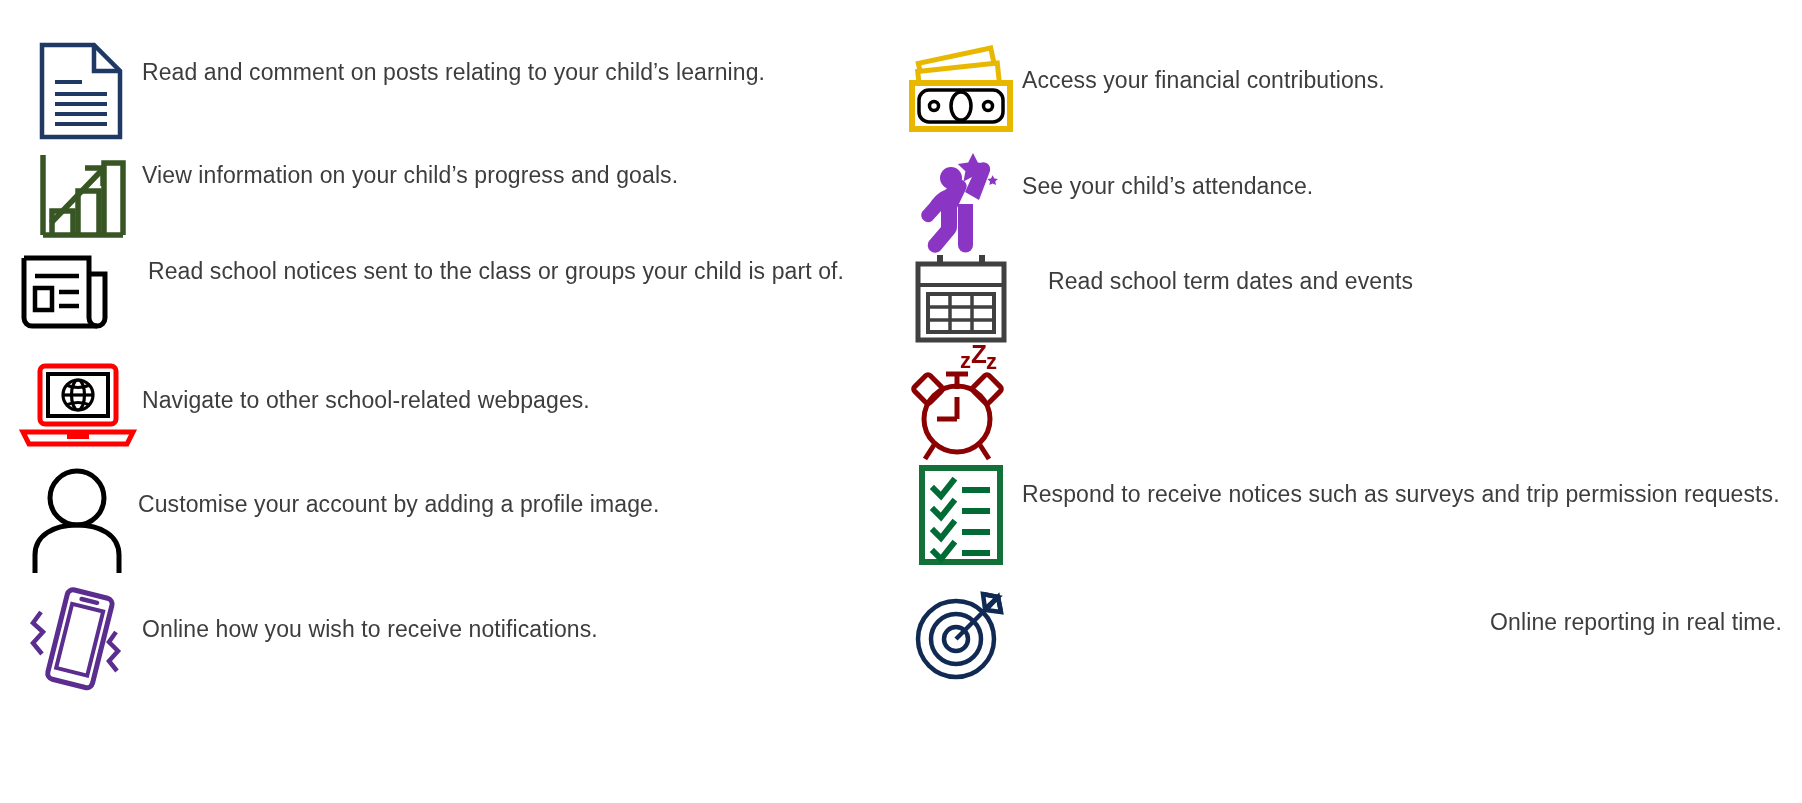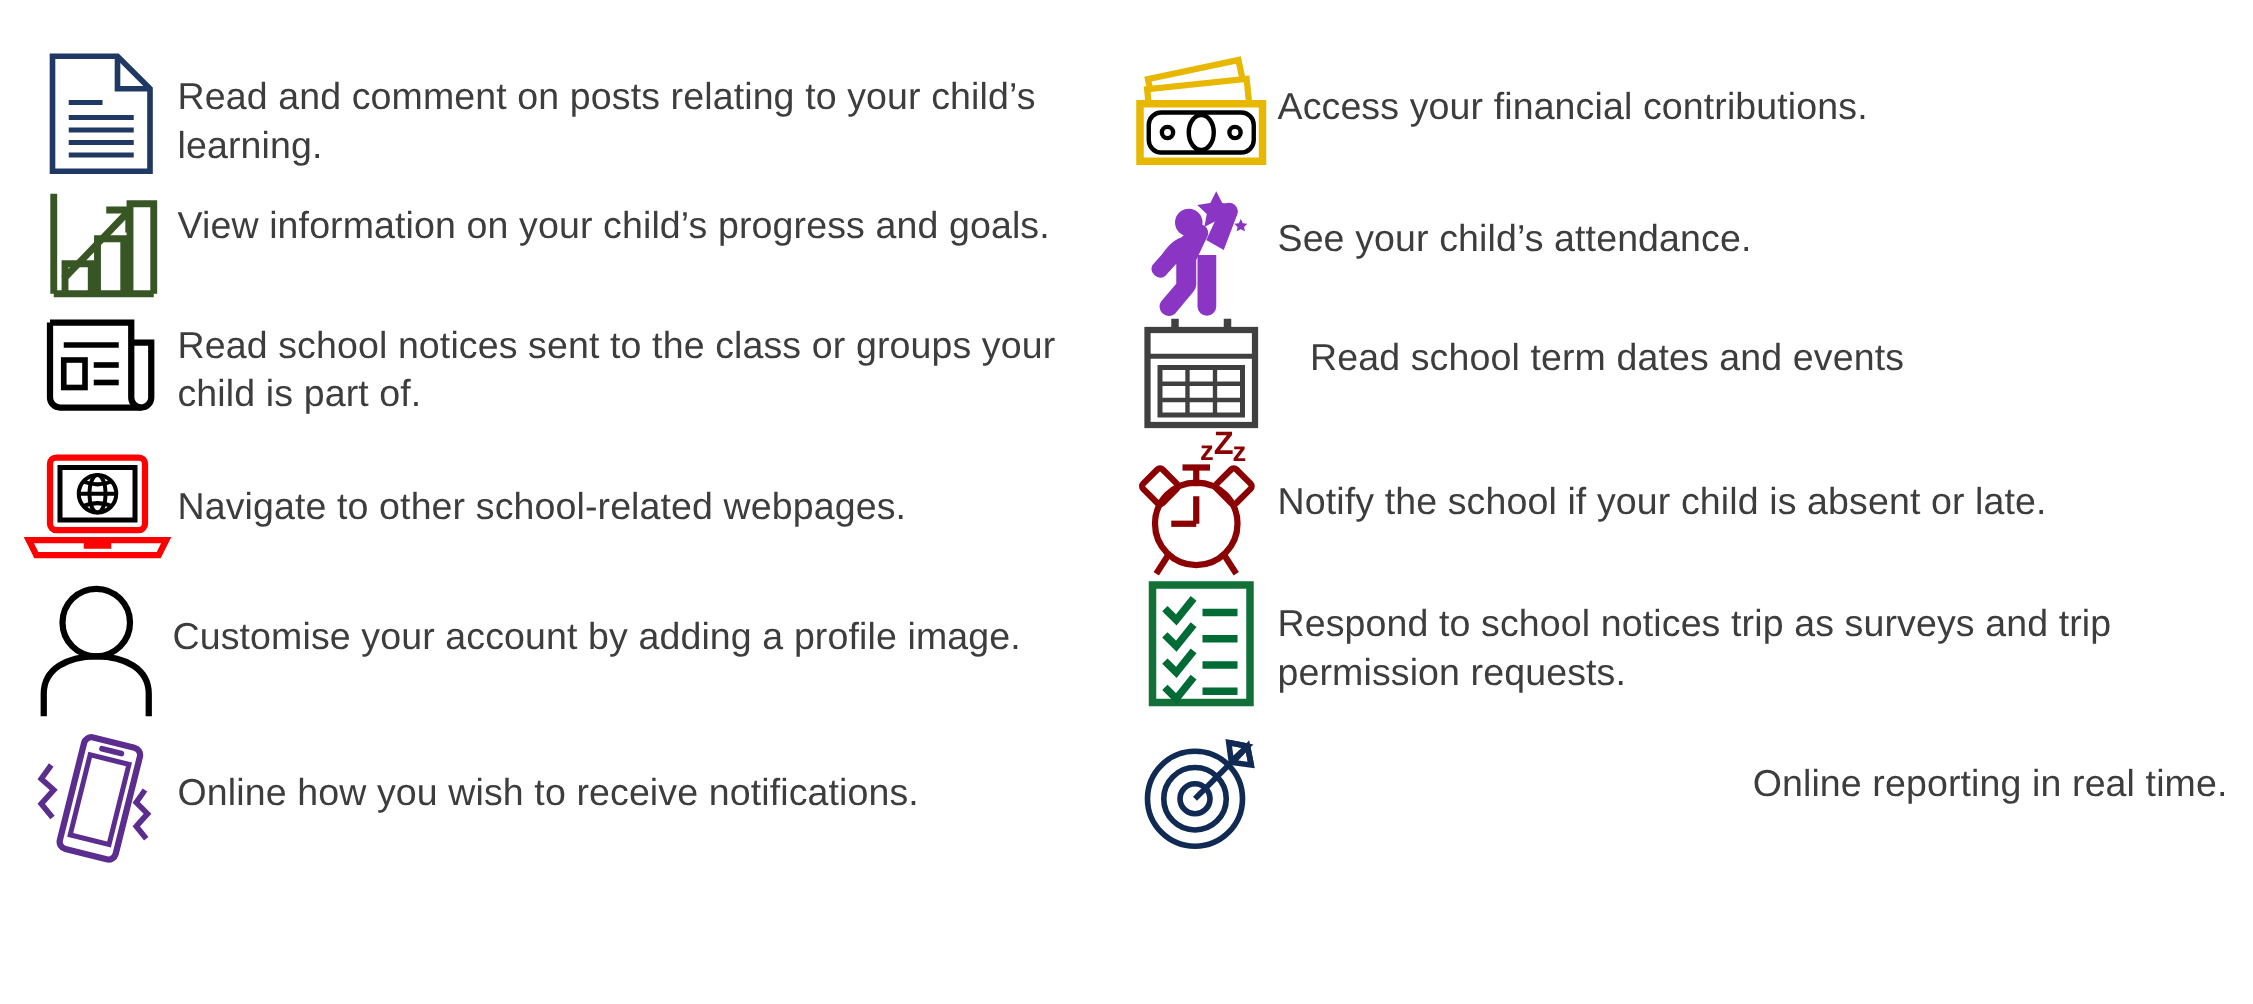--- a/index.html
+++ b/index.html
@@ -37,21 +37,21 @@
   }
   .icon-cell {
     flex: 0 0 auto;
     display: flex;
     align-items: center;
     justify-content: center;
     box-sizing: border-box;
   }
   .text-cell {
     flex: 1 1 auto;
-    font-size: 30px;
+    font-size: 23px;
     line-height: 1.30;
     color: #3d3d3d;
     letter-spacing: 0.1px;
     box-sizing: border-box;
   }
   svg { display: block; overflow: visible; }
 </style>
 </head>
 <body>
 
@@ -86,21 +86,21 @@
             <path d="M69 86 V14 H88 V86"></path>
             <path d="M16 74 L66 22"></path>
             <path d="M50 19 L68 19 L68 37"></path>
           </g>
           <path d="M8 86 H88" fill="none" stroke="#375623" stroke-width="5.5"></path>
         </svg>
       </div>
       <div class="text-cell" style="padding-top:16px; max-width:720px;">View information on your child’s progress and goals.</div>
     </div>
 
-    <div class="feature-row" style="left:20px; top:245px; width:860px;">
+    <div class="feature-row" style="left:4px; top:245px; width:860px;gap:22px;">
       <div class="icon-cell" style="width:122px; height:92px;">
         <svg width="92" height="78" viewBox="0 0 92 78">
           <path d="M5 6 H70 V66 a8 8 0 0 0 16 0 V22 H70" fill="#ffffff" stroke="#000000" stroke-width="5" stroke-linejoin="miter"></path>
           <path d="M5 6 V66 a8 8 0 0 0 8 8 H78" fill="none" stroke="#000000" stroke-width="5" stroke-linejoin="miter"></path>
           <g stroke="#000000" stroke-width="4.5">
             <line x1="16" y1="24" x2="60" y2="24"></line>
             <line x1="40" y1="40" x2="60" y2="40"></line>
             <line x1="40" y1="54" x2="60" y2="54"></line>
           </g>
           <rect x="16" y="36" width="17" height="22" fill="none" stroke="#000000" stroke-width="4.5"></rect>
@@ -224,42 +224,41 @@
             <line x1="51" y1="33" x2="51" y2="48"></line>
             <line x1="40" y1="33" x2="62" y2="33"></line>
             <circle cx="51" cy="78" r="33"></circle>
             <line x1="51" y1="56" x2="51" y2="78"></line>
             <line x1="51" y1="78" x2="31" y2="78"></line>
             <line x1="28" y1="104" x2="19" y2="118"></line>
             <line x1="74" y1="104" x2="83" y2="118"></line>
           </g>
         </svg>
       </div>
-      <div class="text-cell" style="padding-top:44px; max-width:760px;">Notify the school if your child is absent or late.</div>
     </div>
 
     <div class="feature-row" style="left:0px; top:460px; width:900px;">
       <div class="icon-cell" style="width:122px; height:110px;">
         <svg width="88" height="102" viewBox="0 0 88 102">
           <rect x="5" y="4" width="78" height="94" fill="#ffffff" stroke="#127038" stroke-width="6"></rect>
           <g stroke="#006b34" stroke-width="6" fill="none" stroke-linecap="square" stroke-linejoin="miter">
             <path d="M17 25 L24 32 L36 17"></path>
             <path d="M17 46 L24 53 L36 38"></path>
             <path d="M17 67 L24 74 L36 59"></path>
             <path d="M17 88 L24 95 L36 80"></path>
           </g>
           <g stroke="#006b34" stroke-width="6">
             <line x1="45" y1="26" x2="73" y2="26"></line>
             <line x1="45" y1="47" x2="73" y2="47"></line>
             <line x1="45" y1="68" x2="73" y2="68"></line>
             <line x1="45" y1="89" x2="73" y2="89"></line>
           </g>
         </svg>
       </div>
-      <div class="text-cell" style="padding-top:20px; max-width:760px;">Respond to school notices trip as surveys and trip permission requests.</div>
+      <div class="text-cell" style="padding-top:20px; max-width:760px;">Respond to receive notices such as surveys and trip permission requests.</div>
     </div>
 
     <div class="feature-row" style="left:0px; top:578px; width:900px;text-align:right;">
       <div class="icon-cell" style="width:122px; height:110px;">
         <svg width="102" height="100" viewBox="0 0 102 100">
           <g fill="none" stroke="#102a54" stroke-width="4.5">
             <circle cx="46" cy="56" r="38"></circle>
             <circle cx="46" cy="56" r="25"></circle>
             <circle cx="46" cy="56" r="12"></circle>
           </g>

